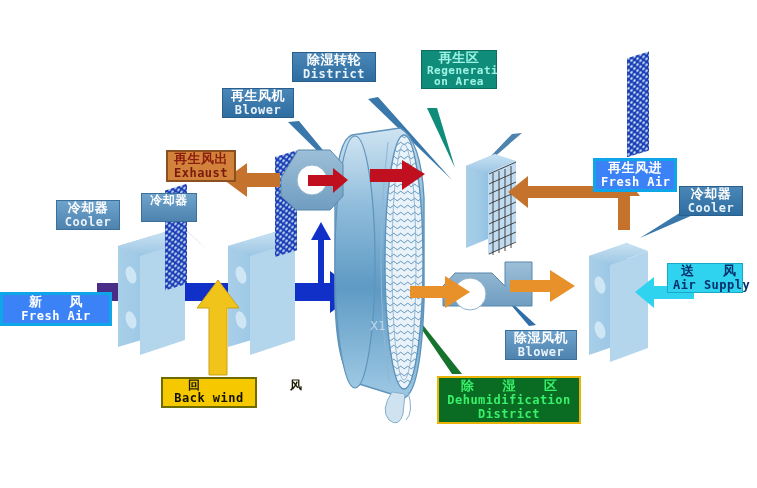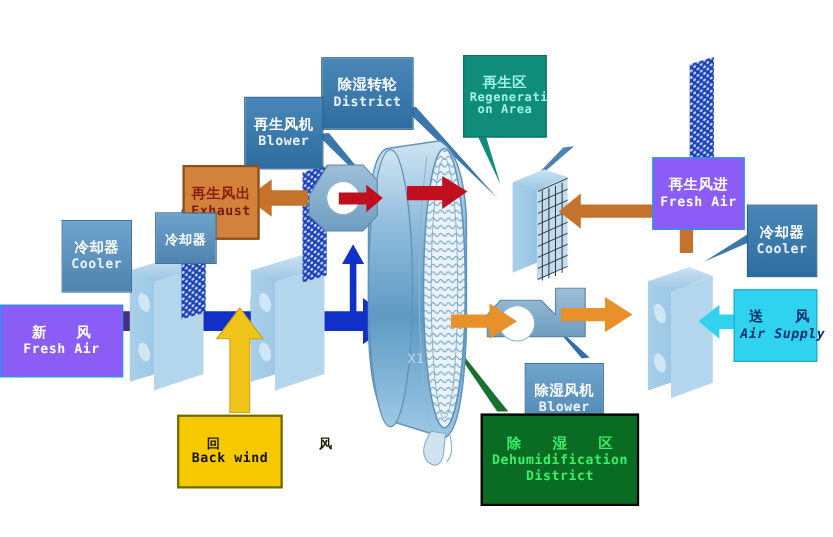--- a/index.html
+++ b/index.html
@@ -1,21 +1,21 @@
 <!DOCTYPE html>
 <html><head>
 <meta charset="utf-8">
 <style>
   html,body{margin:0;padding:0;background:#ffffff;}
   body{font-family:"Liberation Sans",sans-serif;}
   #stage{position:relative;width:757px;height:488px;background:#ffffff;overflow:hidden;}
 
   
   .lbl{position:absolute;box-sizing:border-box;text-align:center;line-height:1.12;
-       letter-spacing:0.5px;white-space:nowrap;padding:18px 5px;}
+       letter-spacing:0.5px;white-space:nowrap;padding:0 5px;}
   .lbl .cn{display:block;font-family:"DejaVu Sans","Liberation Sans",sans-serif;
            font-weight:700;}
   .lbl .en{display:block;font-family:"DejaVu Sans Mono","Liberation Mono",monospace;
            font-weight:700;}
 
   
   .sb{background:linear-gradient(180deg,#4a87b8,#2e6da0);border:1px solid #2a5e8c;}
   .sb .cn{color:#ffffff;}
   .sb .en{color:#e8f2fb;}
 
@@ -23,43 +23,43 @@
   .pb{background:linear-gradient(180deg,#6ea3cc,#4d83ae);border:1px solid #3c6f99;}
   .pb .cn{color:#ffffff;}
   .pb .en{color:#eaf3fb;}
 
   
   .tl{background:#108d7a;border:1px solid #0b6f60;}
   .tl .cn{color:#9ff3e4;}
   .tl .en{color:#9ff3e4;}
 
   
-  .gr{background:#0a6b22;border:2px solid #000000;}
+  .gr{background:#0a6b22;border:2px solid #eab308;}
   .gr .cn{color:#39f06a;letter-spacing:12px;}
   .gr .en{color:#39f06a;}
 
   
-  .pu{background:#8b5cf6;border:1px solid #0ea5e9;}
+  .pu{background:#3b82f6;border:3px solid #0ea5e9;margin-top:15px;}
   .pu .cn{color:#ffffff;}
   .pu .en{color:#ffffff;}
 
   
   .or{background:#d2823a;border:2px solid #8c5020;}
   .or .cn{color:#8a1c10;}
   .or .en{color:#7a1a0e;}
 
   
   .ye{background:#f5c800;border:2px solid #6e6b00;}
   .ye .cn{color:#1b1b00;letter-spacing:22px;}
   .ye .en{color:#111100;}
 
   
   .cy{background:#2fd3ef;border:1px solid #18a9c6;}
   .cy .cn{color:#06306b;letter-spacing:10px;}
-  .cy .en{color:#06306b;font-style:italic;}
+  .cy .en{color:#06306b;}
 
   
   #title{position:absolute;left:0;top:196px;width:757px;text-align:center;
          font-family:"DejaVu Sans","Liberation Sans",sans-serif;font-weight:700;
          font-size:41px;line-height:46px;font-style:italic;color:#1472c8;
          letter-spacing:1px;
          -webkit-text-stroke:4px #ffffff;paint-order:stroke fill;
          text-shadow:0 0 0 #fff;}
   #title .l2{display:block;}
 </style>
@@ -256,21 +256,21 @@
   <div class="lbl pu" style="left:0;top:277px;width:112px;">
     <span class="cn" style="font-size:13px">新　　风</span>
     <span class="en" style="font-size:12px">Fresh Air</span>
   </div>
 
   <div class="lbl ye" style="left:161px;top:377px;width:96px;">
     <span class="cn" style="font-size:12px;padding-left:20px;">回　　风</span>
     <span class="en" style="font-size:12px">Back wind</span>
   </div>
 
-  <div class="lbl pb" style="left:477px;top:330px;width:72px;">
+  <div class="lbl pb" style="left:505px;top:330px;width:72px;">
     <span class="cn" style="font-size:13px">除湿风机</span>
     <span class="en" style="font-size:12px">Blower</span>
   </div>
 
   <div class="lbl gr" style="left:437px;top:376px;width:144px;line-height:1.18;">
     <span class="cn" style="font-size:13px;letter-spacing:12px;padding-left:12px;">除 湿 区</span>
     <span class="en" style="font-size:12px">Dehumidification</span>
     <span class="en" style="font-size:12px">District</span>
   </div>
 

